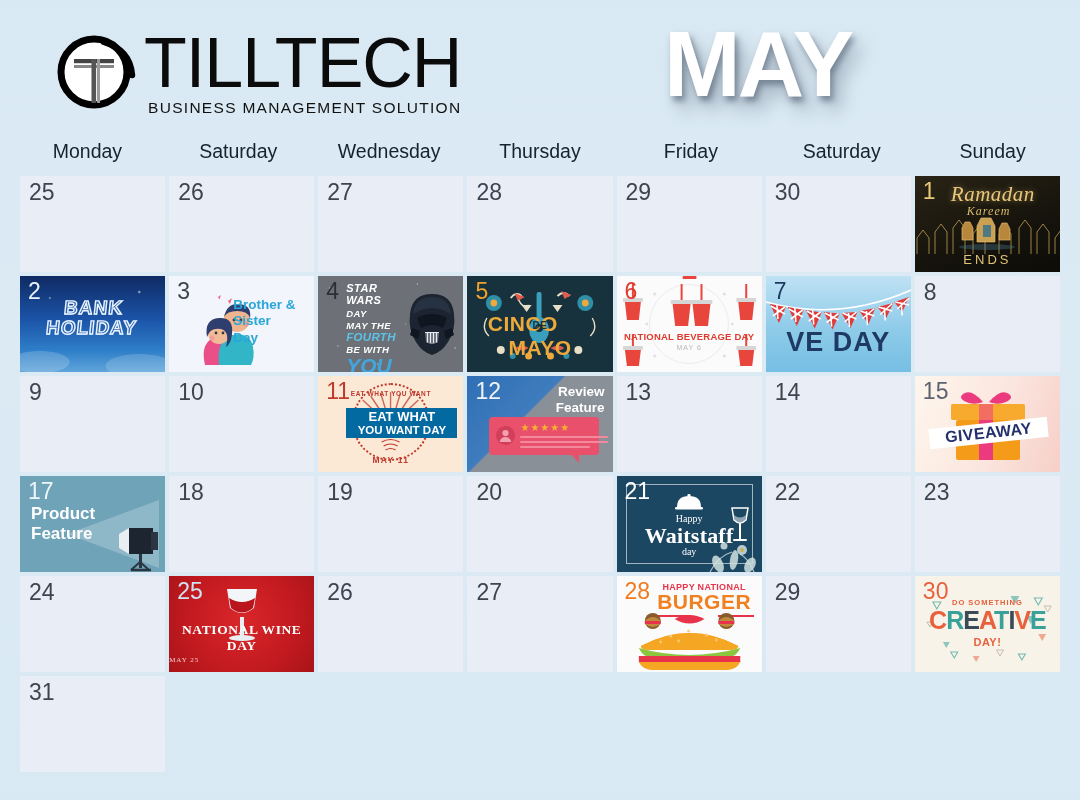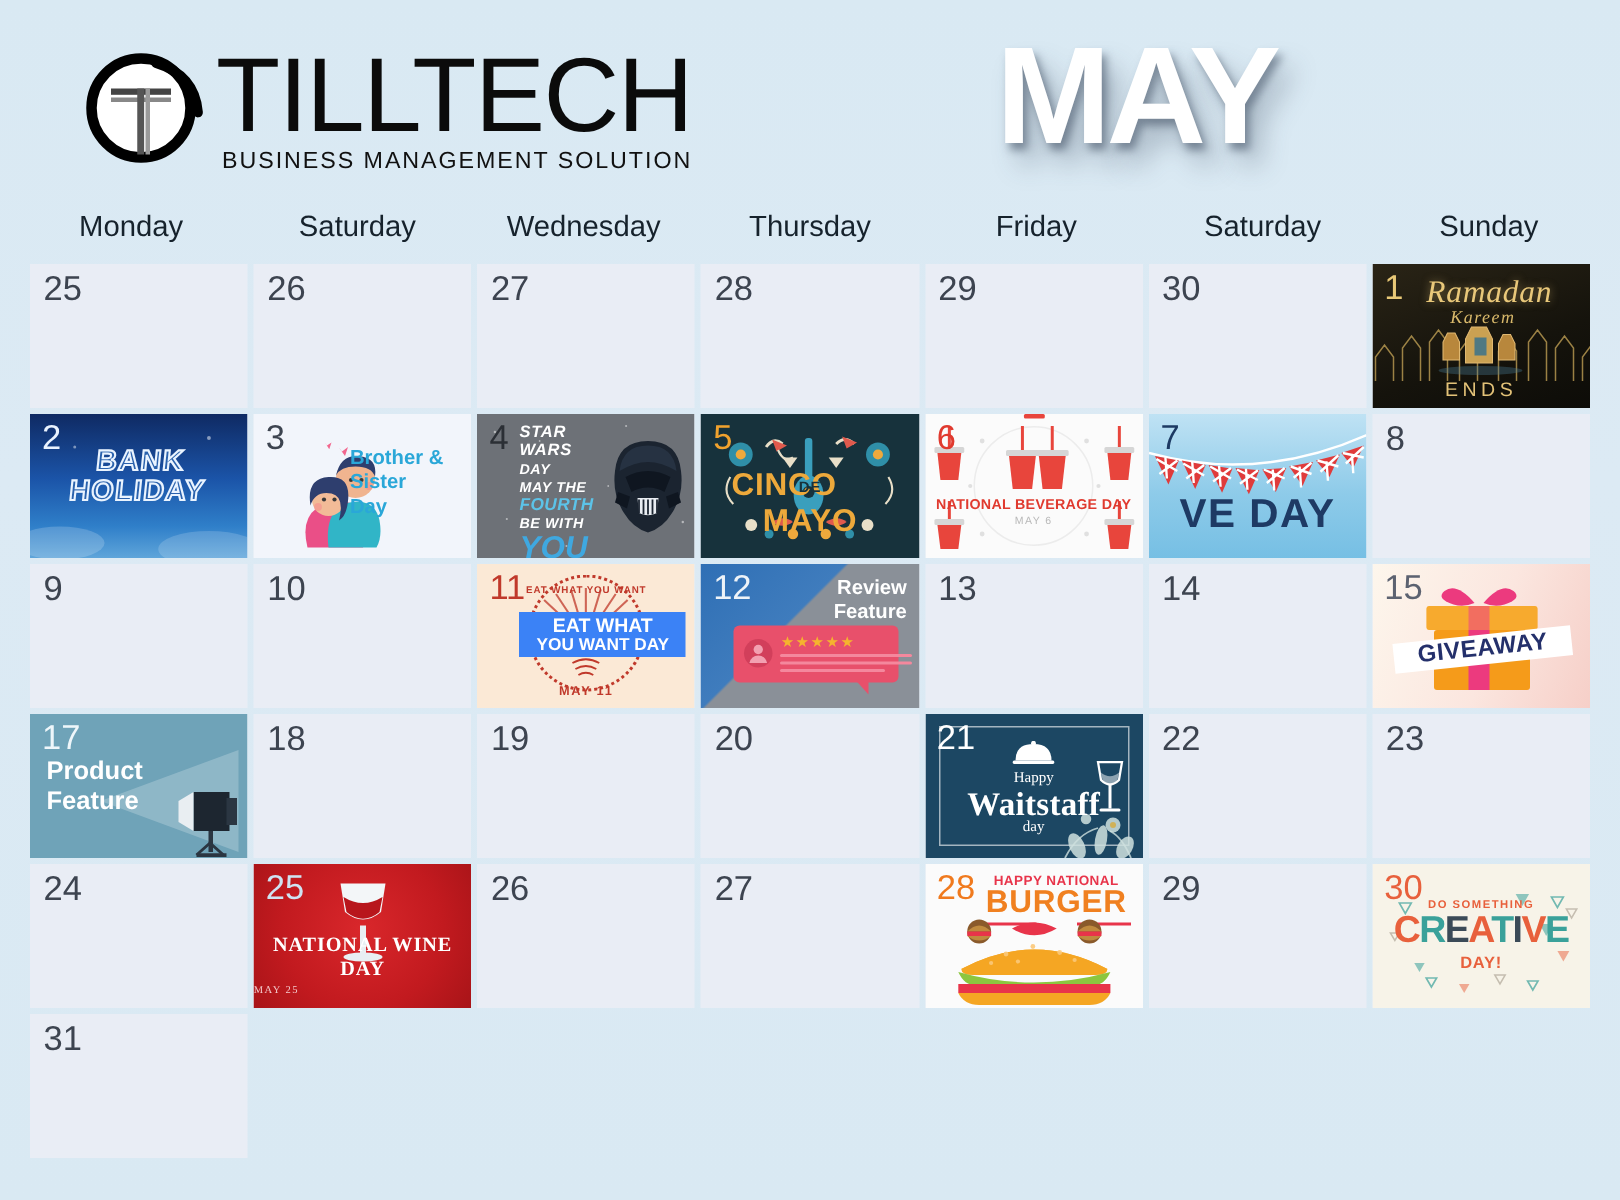--- a/index.html
+++ b/index.html
@@ -168,21 +168,21 @@
   }
 
   
   .a-eat{ background:#fbe9d6; }
   .a-eat .daynum{ color:#c0392b; }
   .eat-circ{
     position:absolute; left:50%; top:48%; transform:translate(-50%,-50%);
     width:78px; height:78px; border:2px dotted #c0392b; border-radius:50%;
   }
   .eat-band{
-    position:absolute; left:28px; right:6px; top:32px; background:#3b82f6; padding:2px 0;
+    position:absolute; left:28px; right:6px; top:32px; background:#0369a1; padding:2px 0;
     text-align:center;
   }
   .eat-l1{ font-family:"Liberation Sans",sans-serif; font-weight:700; font-size:13px; color:#fff; line-height:1.05;}
   .eat-l2{ font-family:"Liberation Sans",sans-serif; font-weight:700; font-size:11.5px; color:#fff; line-height:1.05;}
   .eat-top{
     position:absolute; left:0; right:0; top:14px; text-align:center;
     font-size:6.5px; font-weight:700; color:#c0392b; letter-spacing:.6px;
   }
   .eat-bot{
     position:absolute; left:0; right:0; bottom:7px; text-align:center;

